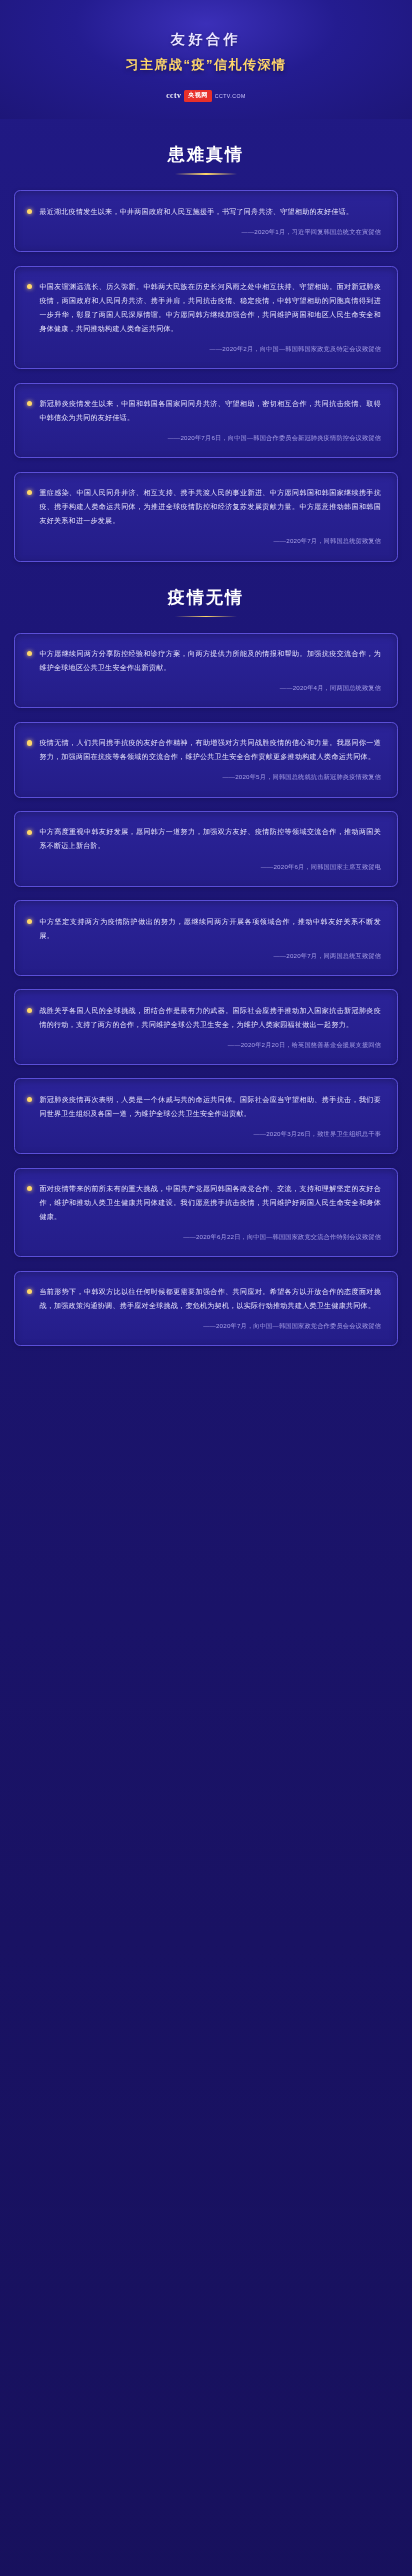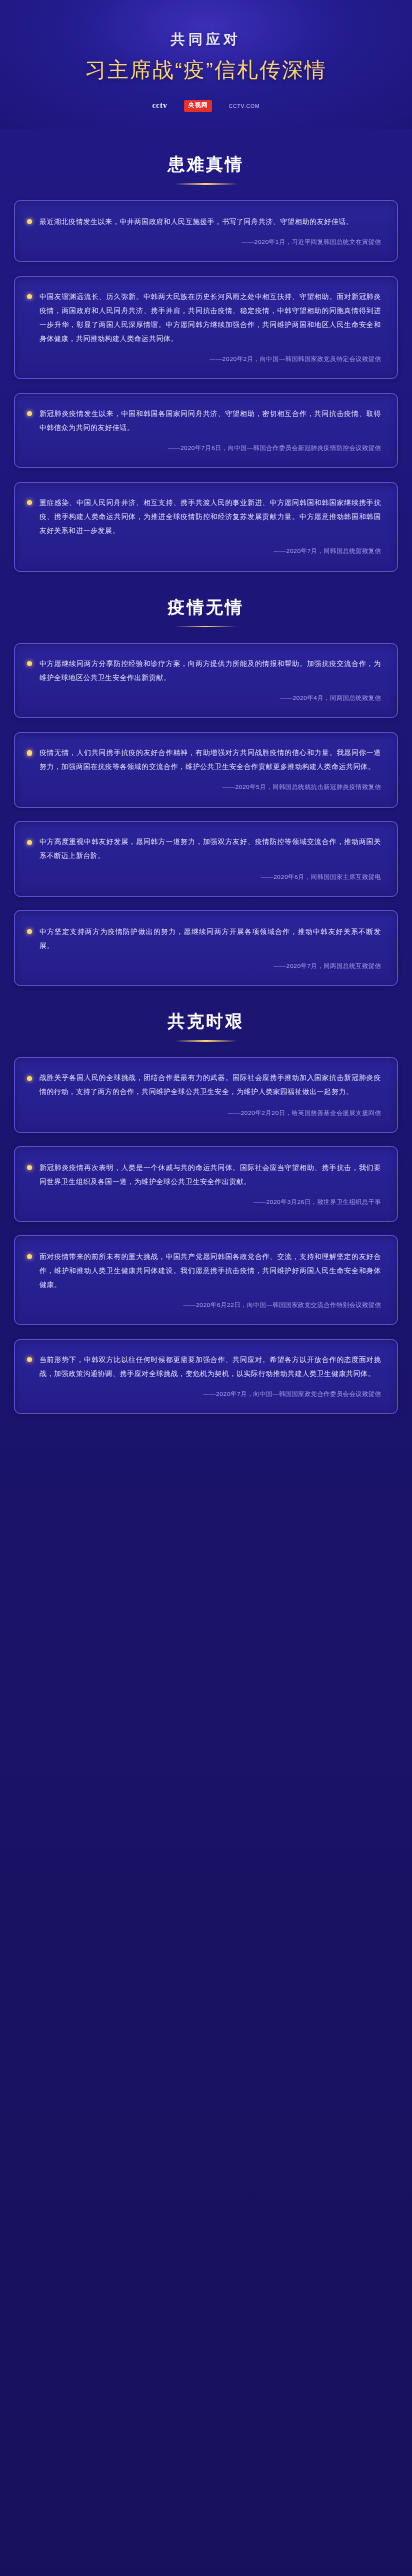--- a/index.html
+++ b/index.html
@@ -26,31 +26,31 @@
   .header .kicker {
     color: #e9e4ff;
     font-size: 14px;
     letter-spacing: 3.6px;
     font-weight: bold;
     text-shadow: 0 1px 3.1px rgba(0,0,0,.35);
   }
   .header .title {
     margin-top: 7.2px;
     color: #ffd76a;
-    font-size: 21px;
-    font-weight: normal;
+    font-size: 13px;
+    font-weight: bold;
     letter-spacing: 1.5px;
     text-shadow: 0 1.5px 4.1px rgba(0,0,0,.4);
   }
   .logos {
     margin-top: 15.5px;
     display: flex;
     justify-content: center;
     align-items: center;
-    gap: 17px;
+    gap: 3px;
   }
   .logo-cctv {
     color: #ffffff;
     font-size: 7.7px;
     font-weight: bold;
     letter-spacing: 0.5px;
     font-family: "Liberation Serif", serif;
     opacity: .95;
   }
   .logo-box {
@@ -123,21 +123,21 @@
     letter-spacing: 0.2px;
   }
   .footer-space { height: 20.6px; }
 </style>
 </head>
 <body>
 
 <div class="page">
 
   <div class="header">
-    <div class="kicker">共同应对</div>
+    <div class="kicker">友好合作</div>
     <div class="title">习主席战“疫”信札传深情</div>
     <div class="logos">
       <span class="logo-cctv">cctv</span>
       <span class="logo-box">央视网</span>
       <span class="logo-sub">CCTV.COM</span>
     </div>
   </div>
 
   <div id="sections">
       <div class="section-title">患难真情</div>
@@ -171,21 +171,20 @@
         </div>
         <div class="card">
           <div class="card-body">中方高度重视中韩友好发展，愿同韩方一道努力，加强双方友好、疫情防控等领域交流合作，推动两国关系不断迈上新台阶。</div>
           <div class="card-source">——2020年6月，同韩国国家主席互致贺电</div>
         </div>
         <div class="card">
           <div class="card-body">中方坚定支持两方为疫情防护做出的努力，愿继续同两方开展各项领域合作，推动中韩友好关系不断发展。</div>
           <div class="card-source">——2020年7月，同两国总统互致贺信</div>
         </div>
       </div>
-      <div class="section-title">共克时艰</div>
       <div class="cards">
         <div class="card">
           <div class="card-body">战胜关乎各国人民的全球挑战，团结合作是最有力的武器。国际社会应携手推动加入国家抗击新冠肺炎疫情的行动，支持了两方的合作，共同维护全球公共卫生安全，为维护人类家园福祉做出一起努力。</div>
           <div class="card-source">——2020年2月20日，给英国慈善基金会援展支援回信</div>
         </div>
         <div class="card">
           <div class="card-body">新冠肺炎疫情再次表明，人类是一个休戚与共的命运共同体。国际社会应当守望相助、携手抗击，我们要同世界卫生组织及各国一道，为维护全球公共卫生安全作出贡献。</div>
           <div class="card-source">——2020年3月26日，致世界卫生组织总干事</div>
         </div>
         <div class="card">

